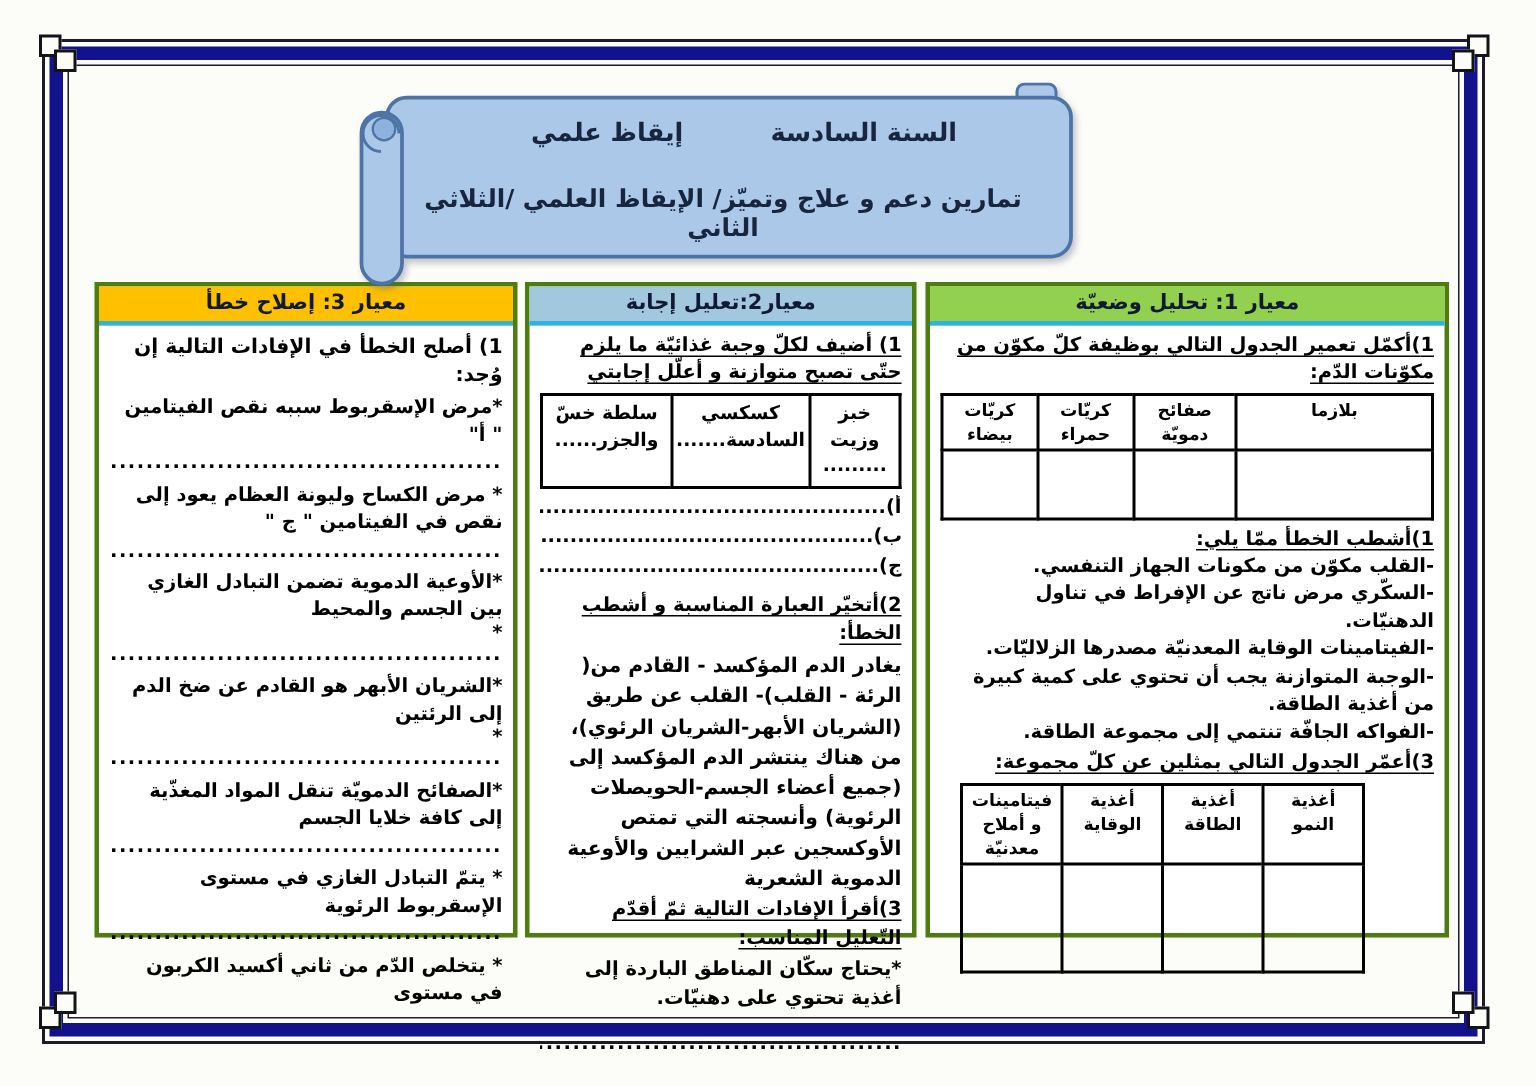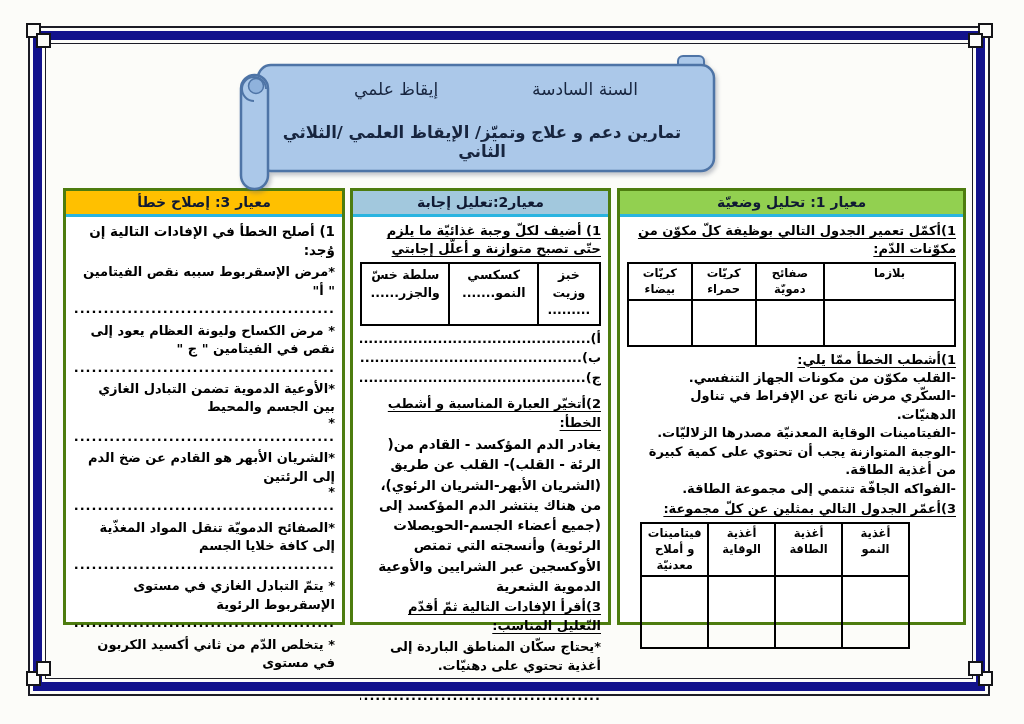--- a/index.html
+++ b/index.html
@@ -16,21 +16,21 @@
   .frame-band  { position:absolute; left:33px; top:31px; right:39px; bottom:33px;
     border:9px solid #12128c; }
   .frame-inner { position:absolute; left:45px; top:43px; right:51px; bottom:45px;
     border:1.5px solid #1c1c26; }
   .corner-sq { position:absolute; width:15px; height:15px; background:#fcfcf9;
     border:2px solid #141418; z-index:5; }
   
   .banner { position:absolute; left:238px; top:55px; width:488px; height:137px; z-index:4; }
   .banner svg { position:absolute; inset:0; filter:drop-shadow(2px 3px 2px rgba(80,90,110,.35)); }
   .banner-year, .banner-subject {
-    position:absolute; top:24px; font-size:17px; font-weight:normal; color:#17253f; white-space:nowrap; }
+    position:absolute; top:24px; font-size:17px; font-weight:bold; color:#17253f; white-space:nowrap; }
   .banner-year { right:88px; }
   .banner-subject { left:116px; }
   .banner-subtitle { position:absolute; left:40px; right:40px; top:68px; text-align:center;
     font-size:16.5px; font-weight:bold; color:#17253f; }
   
   .col { position:absolute; top:188px; background:#fff; border:3px solid #4d7c0f; }
   .col-1 { left:617px; width:349px; height:437px; }
   .col-2 { left:350px; width:261px; height:437px; }
   .col-3 { left:63px;  width:282px; height:437px; }
   .col-header { height:26px; line-height:23px; text-align:center; font-size:14px;
@@ -137,21 +137,21 @@
   </div>
 
   <div class="col col-2">
     <div class="col-header">معيار2:تعليل إجابة</div>
     <div class="col-body">
       <div class="qtitle u">1) أضيف لكلّ وجبة غذائيّة ما يلزم حتّى تصبح متوازنة و أعلّل إجابتي</div>
       <table class="t-meals">
         <tbody>
             <tr>
           <td style="width:26%">خبز وزيت .........</td>
-          <td style="width:37%">كسكسي النمو.......</td>
+          <td style="width:37%">كسكسي السادسة.......</td>
           <td style="width:37%">سلطة خسّ والجزر......</td>
         </tr>
       </tbody>
         </table>
       <div class="dots ans">أ)................................................</div>
       <div class="dots ans">ب)................................................</div>
       <div class="dots ans">ج)................................................</div>
       <div class="qtitle u" style="margin-top:8px;">2)أتخيّر العبارة المناسبة و أشطب الخطأ:</div>
       <div class="para">يغادر الدم المؤكسد - القادم من( الرئة - القلب)- القلب عن طريق (الشريان الأبهر-الشريان الرئوي)، من هناك ينتشر الدم المؤكسد إلى (جميع أعضاء الجسم-الحويصلات الرئوية) وأنسجته التي تمتص الأوكسجين عبر الشرايين والأوعية الدموية الشعرية</div>
       <div class="qtitle u">3)أقرأ الإفادات التالية ثمّ أقدّم التّعليل المناسب:</div>

